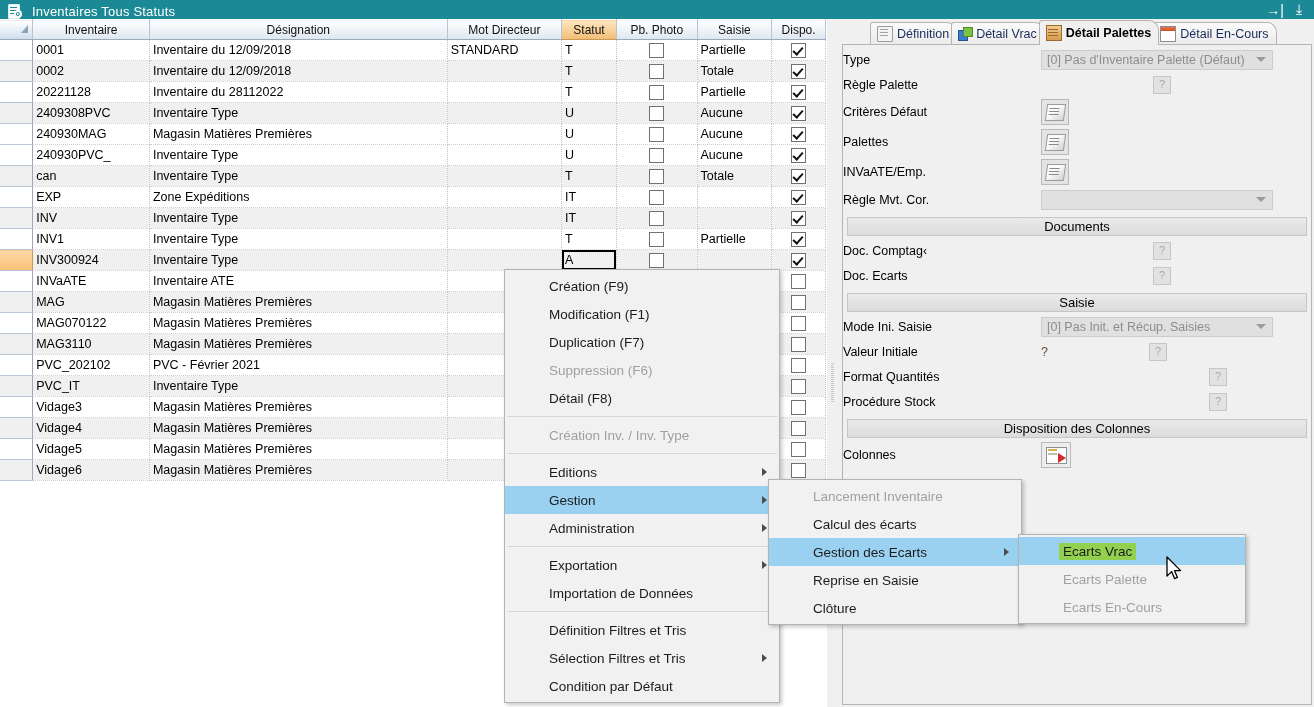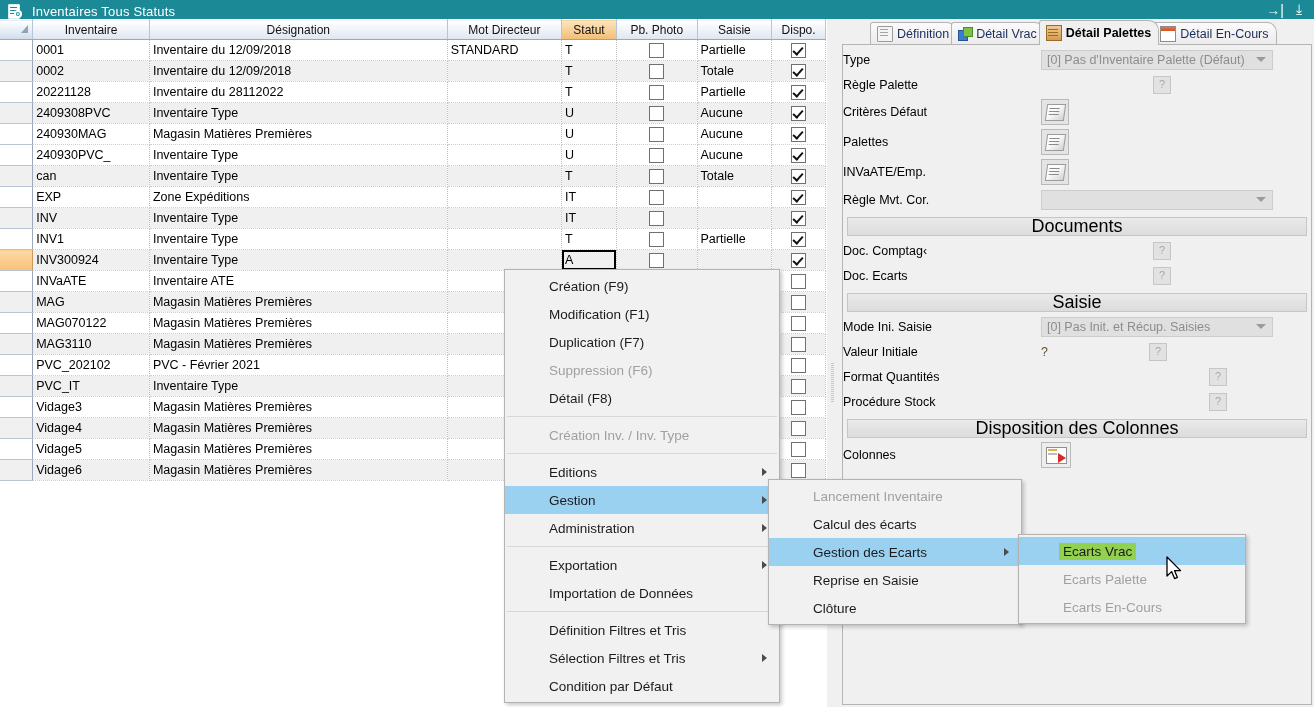--- a/index.html
+++ b/index.html
@@ -193,21 +193,21 @@
     position:absolute;left:4px;top:4px;width:19px;height:15px;background:#fff;
     border:1px solid #8f8f8f;
   }
   .cbtn .sheet:before{content:"";position:absolute;left:1px;top:1px;width:9px;height:2px;
     background:#e0b04c;box-shadow:0 4px 0 #bdbdbd;}
   .cbtn .flag{position:absolute;right:4px;bottom:4px;border-left:8px solid #d62b2b;
     border-top:5px solid transparent;border-bottom:5px solid transparent;}
   .sechdr{
     margin:7px 4px 2px 4px;height:17px;line-height:17px;text-align:center;
     background:linear-gradient(#eaeaea,#dcdcdc);border:1px solid #c6c6c6;
-    font-size:18px;color:#000;
+    font-size:13px;color:#000;
   }
   .plain{font-size:12.5px;color:#6a4a2a;}
 
   
   .menu{
     position:absolute;background:#f1f1f1;border:1px solid #b3b3b3;
     box-shadow:2px 2px 4px rgba(0,0,0,.22);
     padding:2px 0;font-size:13.5px;z-index:40;
   }
   .mi{

